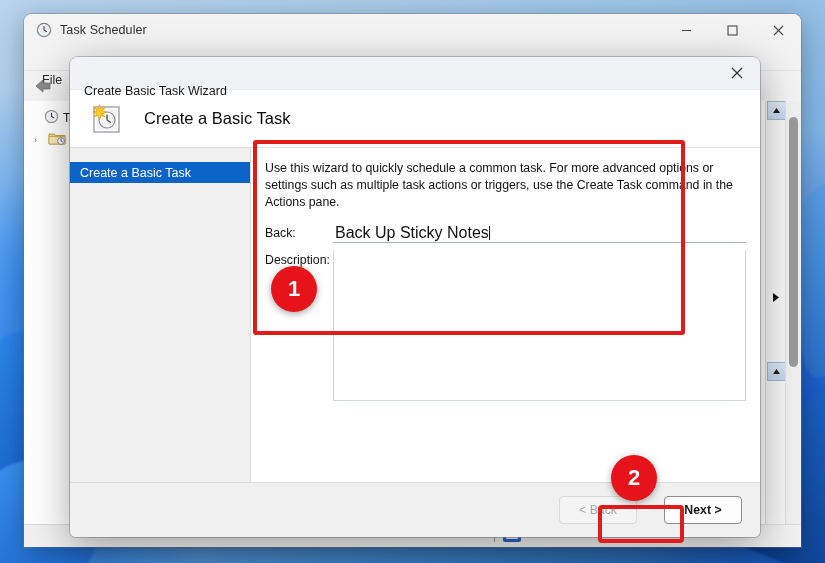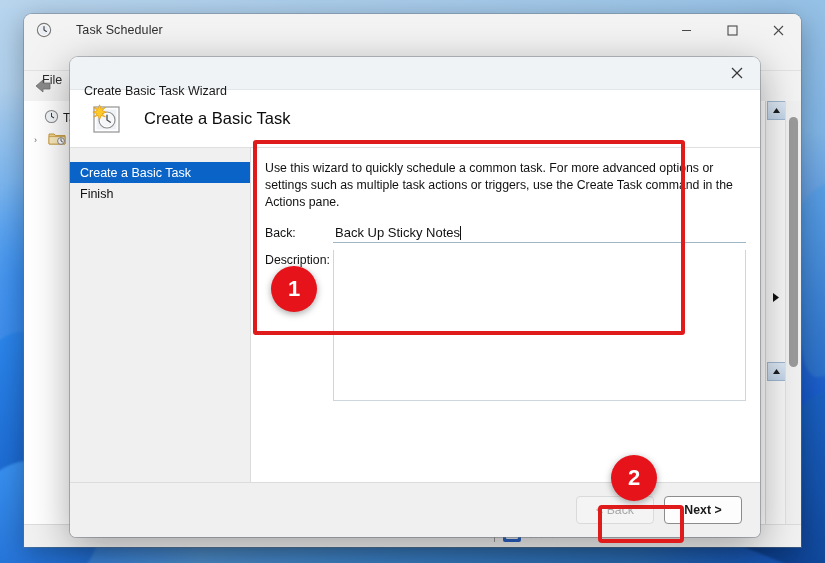--- a/index.html
+++ b/index.html
@@ -50,21 +50,21 @@
   .ts-titlebar {
     height: 32px;
     background: #f3f3f3;
     display: flex; align-items: center;
     position: relative;
   }
   .ts-title-icon {
     margin-left: 12px; width: 16px; height: 16px; flex: none;
   }
   .ts-title-text {
-    margin-left: 24px;
+    margin-left: 8px;
     font-size: 12.5px;
     color: #303030;
     letter-spacing: .1px;
   }
   .ts-winbtns {
     position: absolute; right: 0; top: 0; height: 32px; display: flex;
   }
   .ts-winbtn {
     width: 46px; height: 32px;
     display: flex; align-items: center; justify-content: center;
@@ -218,21 +218,21 @@
   .form-label {
     width: 68px; flex: none;
     font-size: 12.3px; color: #111;
     padding-top: 3px;
   }
   .caret {
     width: 1px; height: 14px; background: #111;
     display: inline-block; vertical-align: -2px; margin-left: 0px;
   }
   .name-wrap { flex:1; display:flex; align-items:center; border-bottom: 1px solid #9fb6c6; height: 19px; }
-  .name-text { font-size: 13px; color: #111; padding-left: 2px; }
+  .name-text { font-size: 16px; color: #111; padding-left: 2px; }
   .desc-box {
     flex: 1;
     height: 150px;
     background: #ffffff;
     border: 1px solid #cfd6db;
     border-top: none;
   }
 
   
   .hl-rect {
@@ -241,21 +241,21 @@
     border-radius: 3px;
     pointer-events: none;
   }
   .hl-form { left: 253px; top: 140px; width: 424px; height: 187px; }
 
   .wz-footer {
     height: 54px;
     background: #f0f0f0;
     border-top: 1px solid #dcdcdc;
     display: flex; align-items: center; justify-content: flex-end;
-    padding-right: 18px; gap: 10px;
+    padding-right: 18px; gap: 27px;
   }
   .wz-btn {
     width: 76px; height: 26px;
     background: #fdfdfd;
     border: 1px solid #c6c6c6;
     border-radius: 4px;
     font-size: 12.3px;
     color: #1a1a1a;
     display: flex; align-items: center; justify-content: center;
     font-family: "Liberation Sans", sans-serif;
@@ -432,23 +432,20 @@
     </span>
     <span class="wz-header-title">Create a Basic Task</span>
   </div>
 
   <div class="wz-content">
 
     <div class="wz-steps">
       <div class="wz-step selected">
         <span>Create a Basic Task</span>
       </div>
-      <div class="wz-step">
-        <span>Finish</span>
-      </div>
     </div>
 
     <div class="wz-pane">
       <p class="wz-desc">Use this wizard to quickly schedule a common task.  For more advanced options or settings such as multiple task actions or triggers, use the Create Task command in the Actions pane.</p>
 
       <div class="form-row">
         <div class="form-label">Back:</div>
         <div class="name-wrap">
           <span class="name-text">Back Up Sticky Notes</span>
             <span class="caret"></span>

